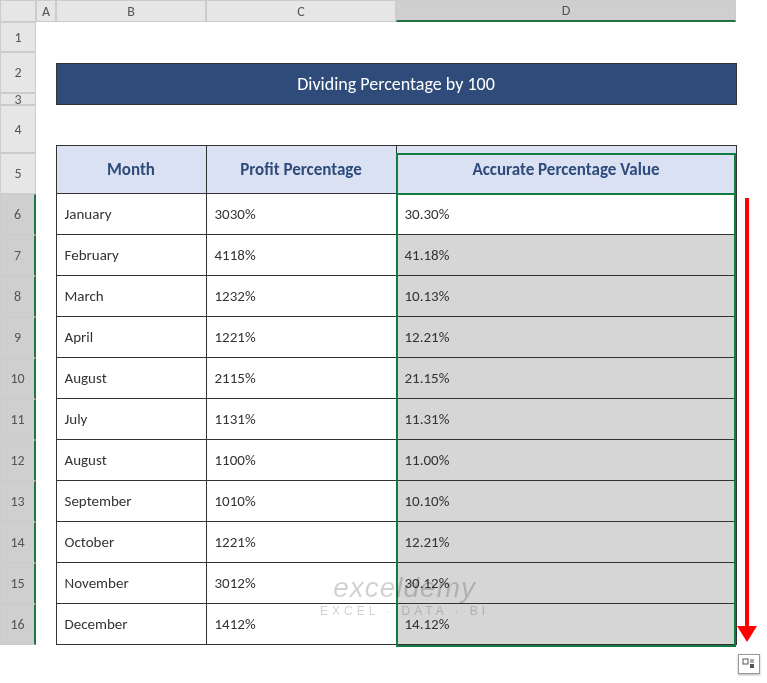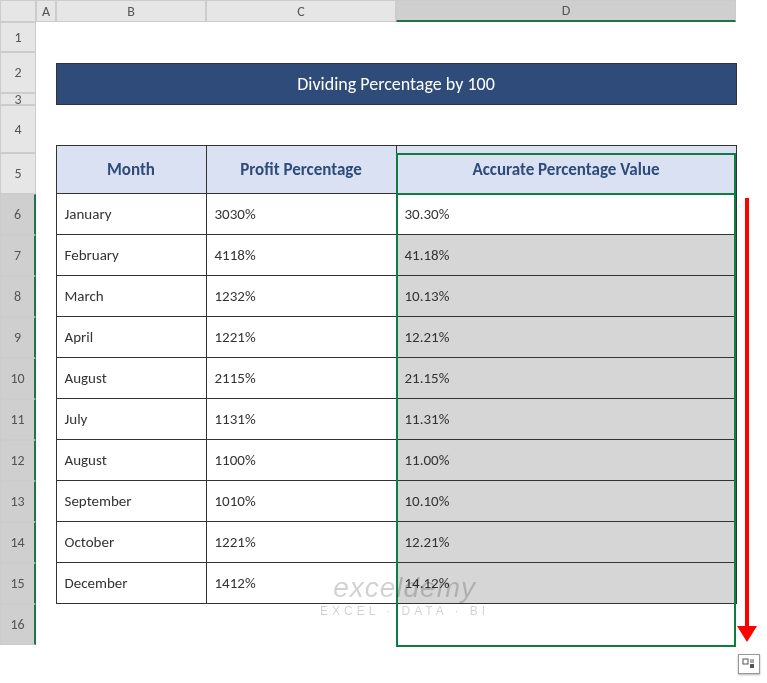--- a/index.html
+++ b/index.html
@@ -248,20 +248,26 @@
             <td class="bcell num fillsel">10.10%</td>
           </tr>
           <tr>
             <td></td>
             <td class="bcell">October</td>
             <td class="bcell num">1221%</td>
             <td class="bcell num fillsel">12.21%</td>
           </tr>
           <tr>
             <td></td>
+            <td class="bcell">November</td>
+            <td class="bcell num">3012%</td>
+            <td class="bcell num fillsel">30.12%</td>
+          </tr>
+          <tr>
+            <td></td>
             <td class="bcell">December</td>
             <td class="bcell num">1412%</td>
             <td class="bcell num fillsel">14.12%</td>
           </tr>
         </tbody>
     </table>
   </div>
 
   <div class="sel-d5" style="left:396px; top:153px; width:340px; height:42px;"></div>
   <div class="sel-d-range" style="left:396px; top:153px; width:340px; height:494px;"></div>

